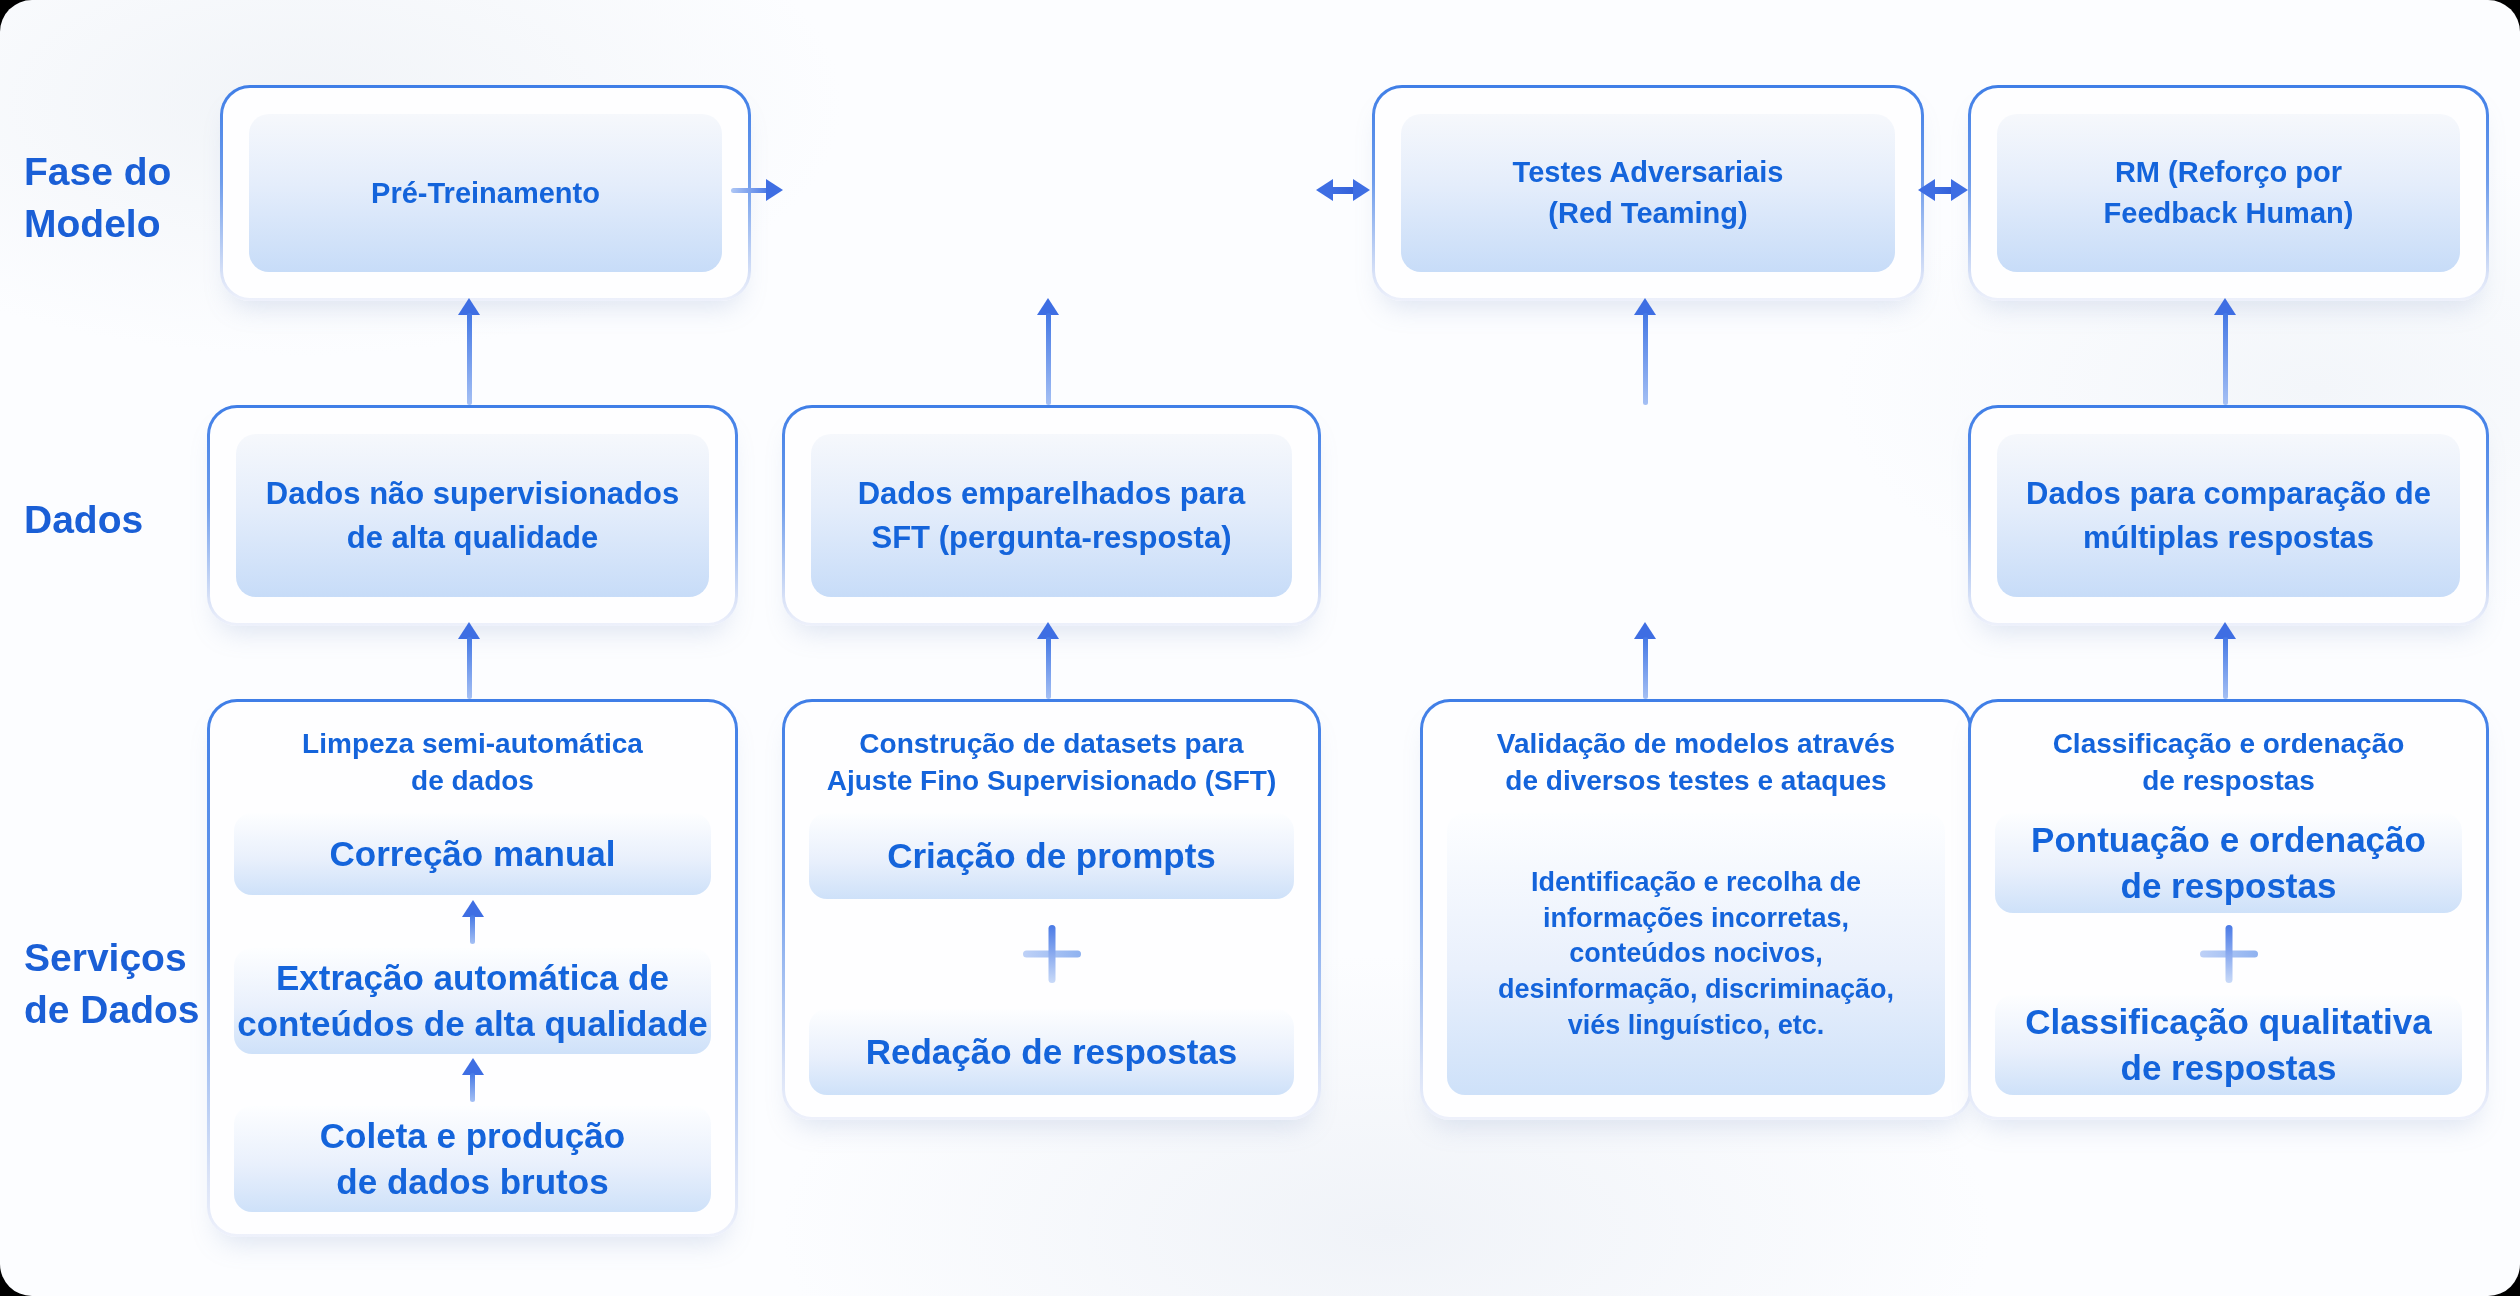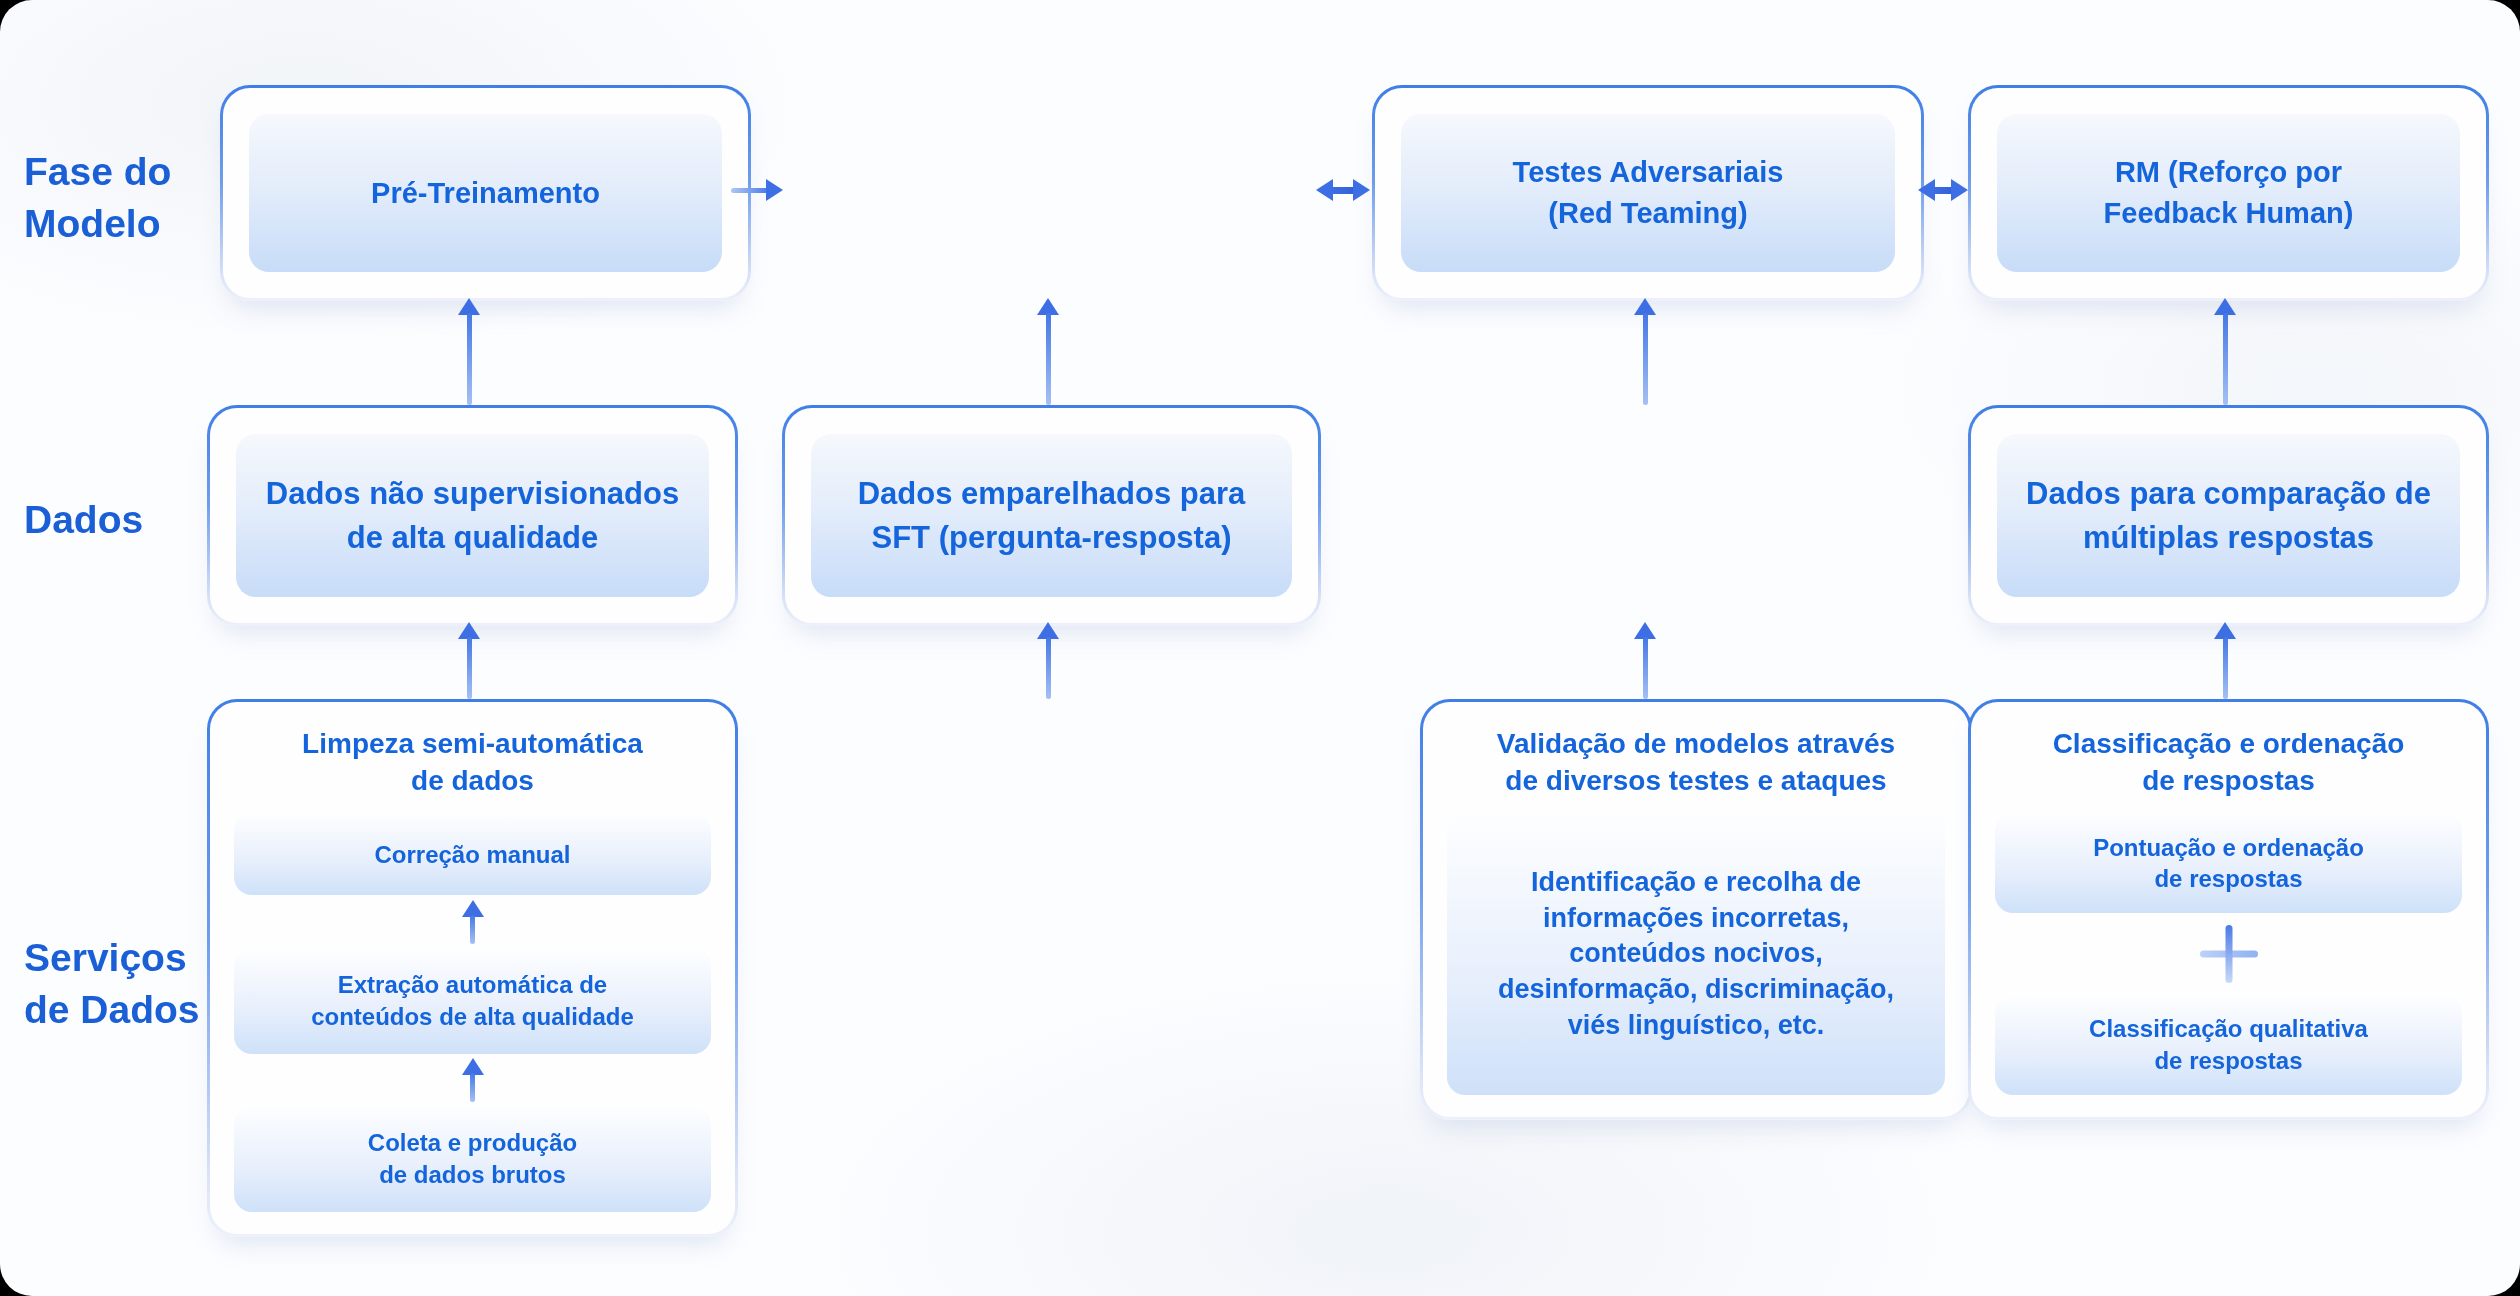--- a/index.html
+++ b/index.html
@@ -35,21 +35,21 @@
 
   
   .svc-inner { display:flex; flex-direction:column; padding:21px 24px 22px; height:100%;
                box-sizing:border-box; }
   .card-title { font-size:28px; font-weight:700; color:#1464DB; text-align:center;
                 line-height:1.33; white-space:pre; margin:2px 0 14px; }
   .steps { flex:1; display:flex; flex-direction:column; align-items:stretch;
            justify-content:space-between; }
   .chip { border-radius:18px; display:flex; align-items:center; justify-content:center;
           background:linear-gradient(180deg,#FDFEFF 0%,#E9F0FC 55%,#CEE1F9 100%);
-          font-size:24px; font-weight:700; color:#1464DB; text-align:center;
+          font-size:35px; font-weight:700; color:#1464DB; text-align:center;
           line-height:1.32; white-space:pre; }
   .chip-flex { flex:1; font-size:27px; }
 
   
   .varrow { display:flex; flex-direction:column; align-items:center; }
   .varrow-abs { position:absolute; }
   .vhead { width:0; height:0; border-left:11px solid transparent;
            border-right:11px solid transparent; border-bottom:17px solid #3E6EE3; }
   .vstem { width:5px; flex:1; border-radius:3px; margin-top:-2px;
            background:linear-gradient(180deg,#4478E5 0%,#A5C0F4 100%); }
@@ -207,20 +207,34 @@
         <div class="varrow varrow-sm" style="width:22px;">
           <div class="vhead"></div>
           <div class="vstem"></div>
         </div>
         <div class="chip" style="height:106px;">Coleta e produção
 de dados brutos</div>
       </div>
     </div>
   </div>
 
+  <div class="card" style="left:782px; top:699px; width:533px; height:415px;">
+    <div class="card-inner svc-inner">
+      <div class="card-title">Construção de datasets para
+Ajuste Fino Supervisionado (SFT)</div>
+      <div class="steps">
+        <div class="chip" style="height:86px;">Criação de prompts</div>
+        <div class="plus">
+          <div class="plus-h"></div>
+          <div class="plus-v"></div>
+        </div>
+        <div class="chip" style="height:86px;">Redação de respostas</div>
+      </div>
+    </div>
+  </div>
 
   <div class="card" style="left:1372px; top:699px; width:546px; height:415px;margin-left:48px;">
     <div class="card-inner svc-inner">
       <div class="card-title">Validação de modelos através
 de diversos testes e ataques</div>
       <div class="steps">
         <div class="chip chip-flex">Identificação e recolha de
 informações incorretas,
 conteúdos nocivos,
 desinformação, discriminação,

